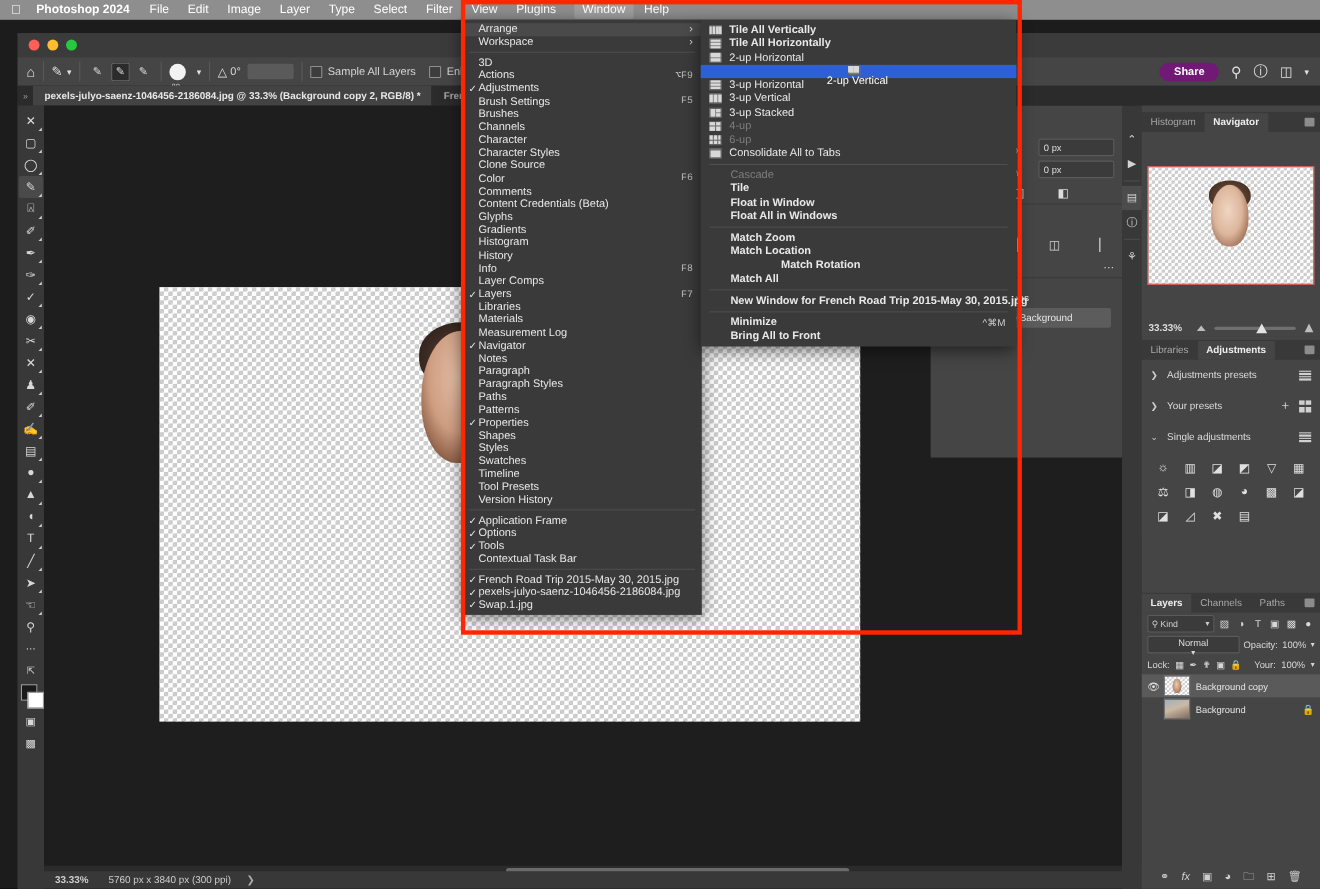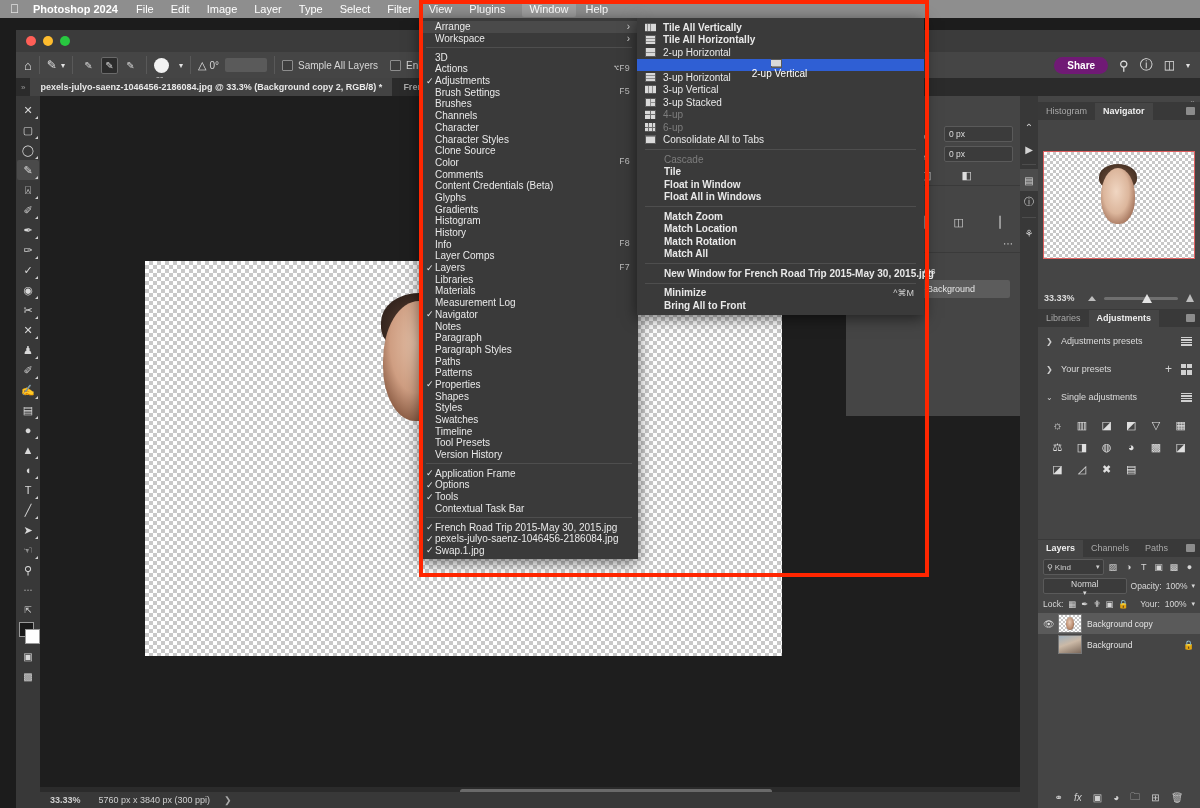--- a/index.html
+++ b/index.html
@@ -801,21 +801,21 @@
       </div>
     <div class="ssep"></div>
     <div id="am-group2">
         <div class="srow plain">
           <span class="stxt" style="font-weight: bold;">Match Zoom</span>
         </div>
         <div class="srow plain">
           <span class="stxt" style="font-weight: bold;">Match Location</span>
         </div>
         <div class="srow plain">
-          <span class="stxt" style="font-weight: bold;">Match Rotation</span>
+          <span class="stxt" style="font-weight: bold; margin-left: 46px;">Match Rotation</span>
         </div>
         <div class="srow plain">
           <span class="stxt" style="font-weight: bold;">Match All</span>
         </div>
       </div>
     <div class="ssep"></div>
     <div id="am-group3">
         <div class="srow plain">
           <span class="stxt" style="font-weight: bold;">New Window for French Road Trip 2015-May 30, 2015.jpg</span>
         </div>

